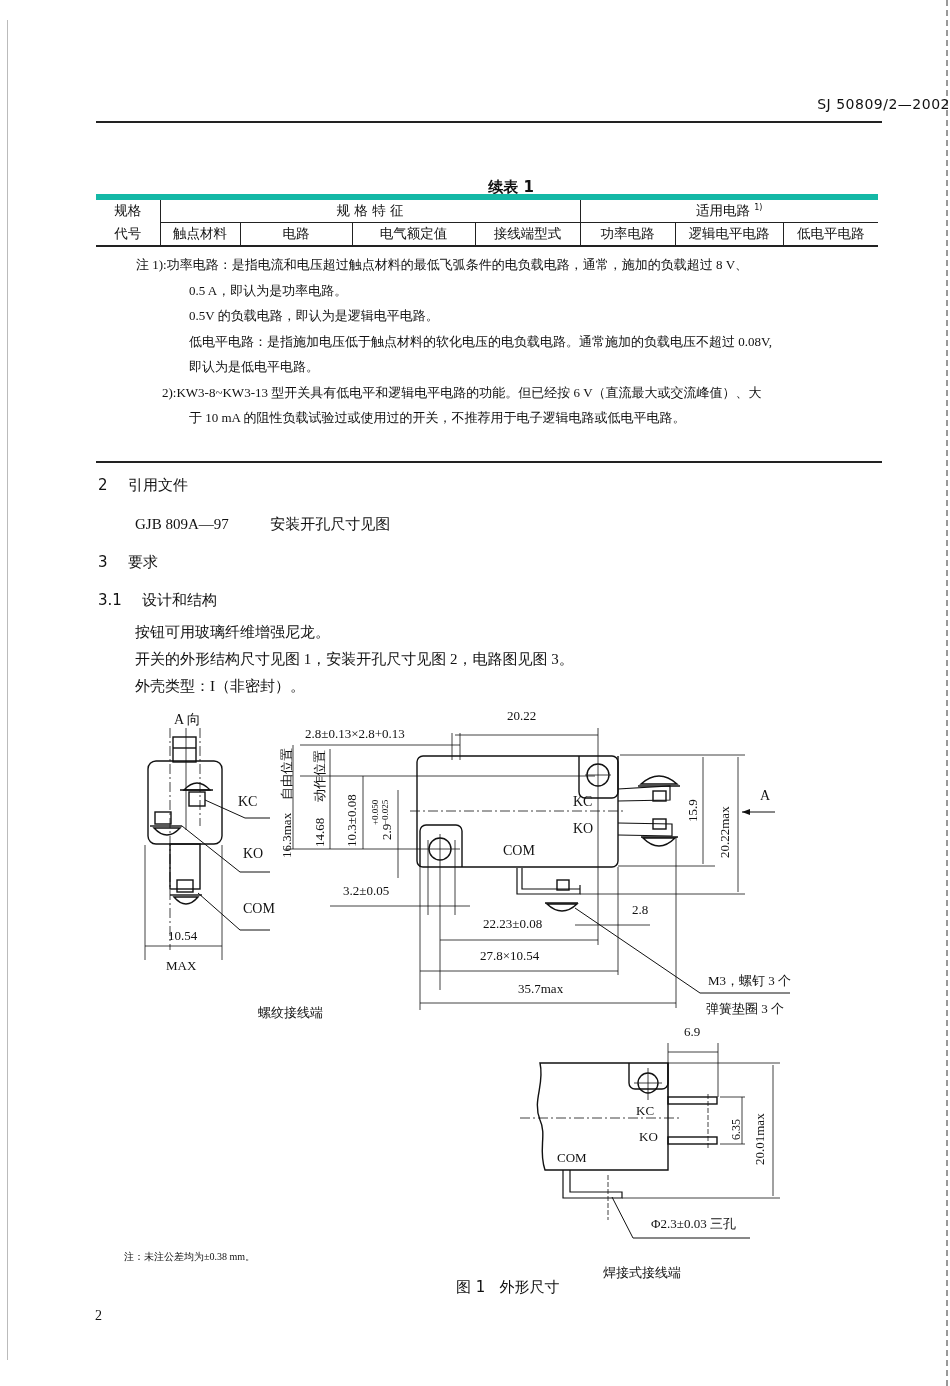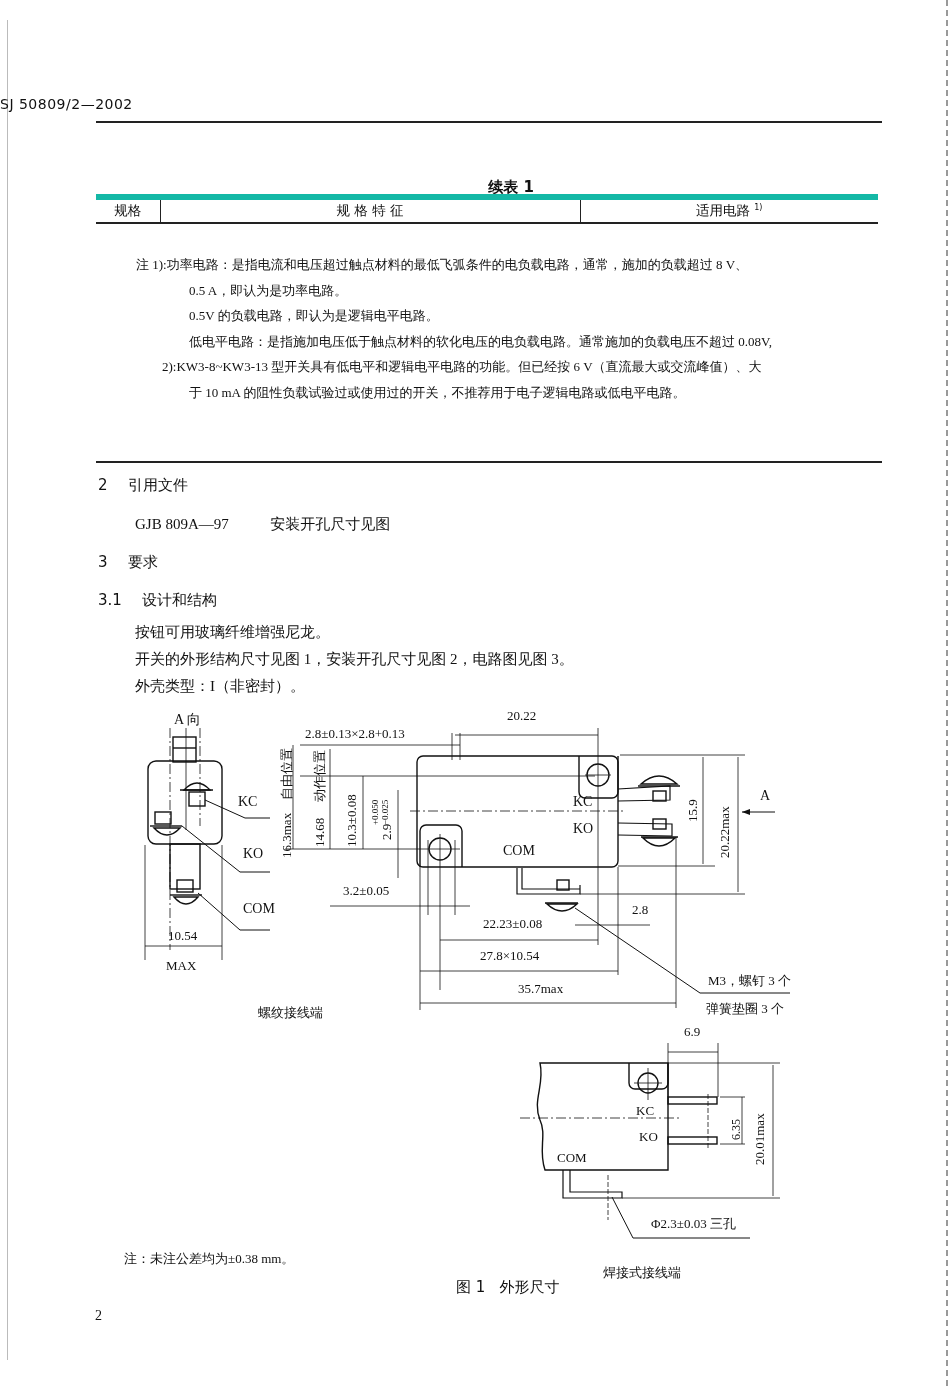--- a/index.html
+++ b/index.html
@@ -3,39 +3,39 @@
 <meta charset="utf-8">
 <style>
   html, body { margin:0; padding:0; background:#fff; }
   body { width:950px; height:1386px; position:relative; overflow:hidden;
          font-family:"DejaVu Serif","Liberation Serif",serif; color:#111; }
   .abs { position:absolute; }
   .sans { font-family:"DejaVu Sans","Liberation Sans",sans-serif; }
   .serif { font-family:"Liberation Serif","DejaVu Serif",serif; }
   .edge-left { position:absolute; left:7px; top:20px; width:1px; height:1340px; border-left:1px solid #bbb; }
   .edge-right { position:absolute; right:2px; top:0; width:2px; height:1386px; border-right:2px dashed #999; }
-  .hdr { left:0; width:950px; top:96px; text-align:left; font-size:14px; letter-spacing:0.5px; }
+  .hdr { left:0; width:950px; top:96px; text-align:right; font-size:14px; letter-spacing:0.5px; }
   .hrule { left:96px; width:786px; top:121px; height:0; border-top:2px solid #222; }
   .tbl-title { left:0; width:950px; top:178px; text-align:center; font-size:15px; font-weight:bold;padding-left:36px; }
   table.spec { position:absolute; left:96px; top:194px; width:782px; border-collapse:collapse; font-size:13.5px; }
   table.spec td { border:1px solid #222; text-align:center; height:22px; padding:0; }
   table.spec tr:first-child td { border-top:6px solid #14b8a6; }
   table.spec tr:last-child td { border-bottom:2px solid #222; }
   table.spec td.first { border-left:none; border-right:1px solid #222; }
   table.spec td.last { border-right:none; }
   table.spec td.code-top { border-bottom:none; }
   table.spec td.code-bot { border-top:none; }
   .notes { left:96px; width:786px; top:252px; font-size:13px; line-height:25.5px; }
   .notes .row { position:relative; white-space:nowrap; }
   .notes .ind { padding-left:93px; }
   .notes-rule { left:96px; width:786px; top:461px; border-top:2px solid #222; }
   .h2 { font-family:"DejaVu Sans","Liberation Sans",sans-serif; font-size:15px; }
   .h2 .num { display:inline-block; width:30px; }
   .para { font-size:15px; }
-  .fig-label { font-size:13px; }
+  .fig-label { font-size:10px; }
   .fig-caption { font-family:"DejaVu Sans","Liberation Sans",sans-serif; font-size:15px; }
   svg text { font-family:"Liberation Serif","DejaVu Serif",serif; fill:#111; }
 </style>
 </head>
 <body>
 
 <div class="edge-left"></div>
 <div class="edge-right"></div>
 
 <div class="abs hdr sans">SJ 50809/2—2002</div>
@@ -53,28 +53,39 @@
       <col style="width:95px">
       <col style="width:108px">
       <col style="width:95px">
   </colgroup>
   <tbody>
       <tr>
     <td class="first code-top">规格</td>
     <td colspan="4"><span>规 格 特 征</span></td>
     <td colspan="3" class="last"><span>适用电路</span> <sup style="font-size:8px">1)</sup></td>
   </tr>
+  <tr>
+    <td class="first code-bot">代号</td>
+    <td>触点材料</td>
+    <td>电路</td>
+    <td>电气额定值</td>
+    <td>接线端型式</td>
+    <td>功率电路</td>
+    <td>逻辑电平电路</td>
+    <td class="last">低电平电路</td>
+  </tr>
 </tbody>
   </table>
 
 <div class="abs notes serif">
   <div class="row" style="padding-left:40px"><span>注 1):</span><span>功率电路：是指电流和电压超过触点材料的最低飞弧条件的电负载电路，通常，施加的负载超过 8 V、</span></div>
   <div class="row ind"><span>0.5 A，即认为是功率电路。</span></div>
   <div class="row ind"><span>0.5V 的负载电路，即认为是逻辑电平电路。</span></div>
   <div class="row ind"><span>低电平电路：是指施加电压低于触点材料的软化电压的电负载电路。通常施加的负载电压不超过 0.08V,</span></div>
+  <div class="row ind"><span>即认为是低电平电路。</span></div>
   <div class="row" style="padding-left:66px"><span>2):</span><span>KW3-8~KW3-13 型开关具有低电平和逻辑电平电路的功能。但已经按 6 V（直流最大或交流峰值）、大</span></div>
   <div class="row ind"><span>于 10 mA 的阻性负载试验过或使用过的开关，不推荐用于电子逻辑电路或低电平电路。</span></div>
 </div>
 <div class="abs notes-rule"></div>
 
 <div class="abs h2" style="left:98px; top:476px;">
   <span class="num">2</span><span>引用文件</span>
 </div>
 <div class="abs para serif" style="left:135px; top:515px;">
   <span>GJB 809A—97</span>

